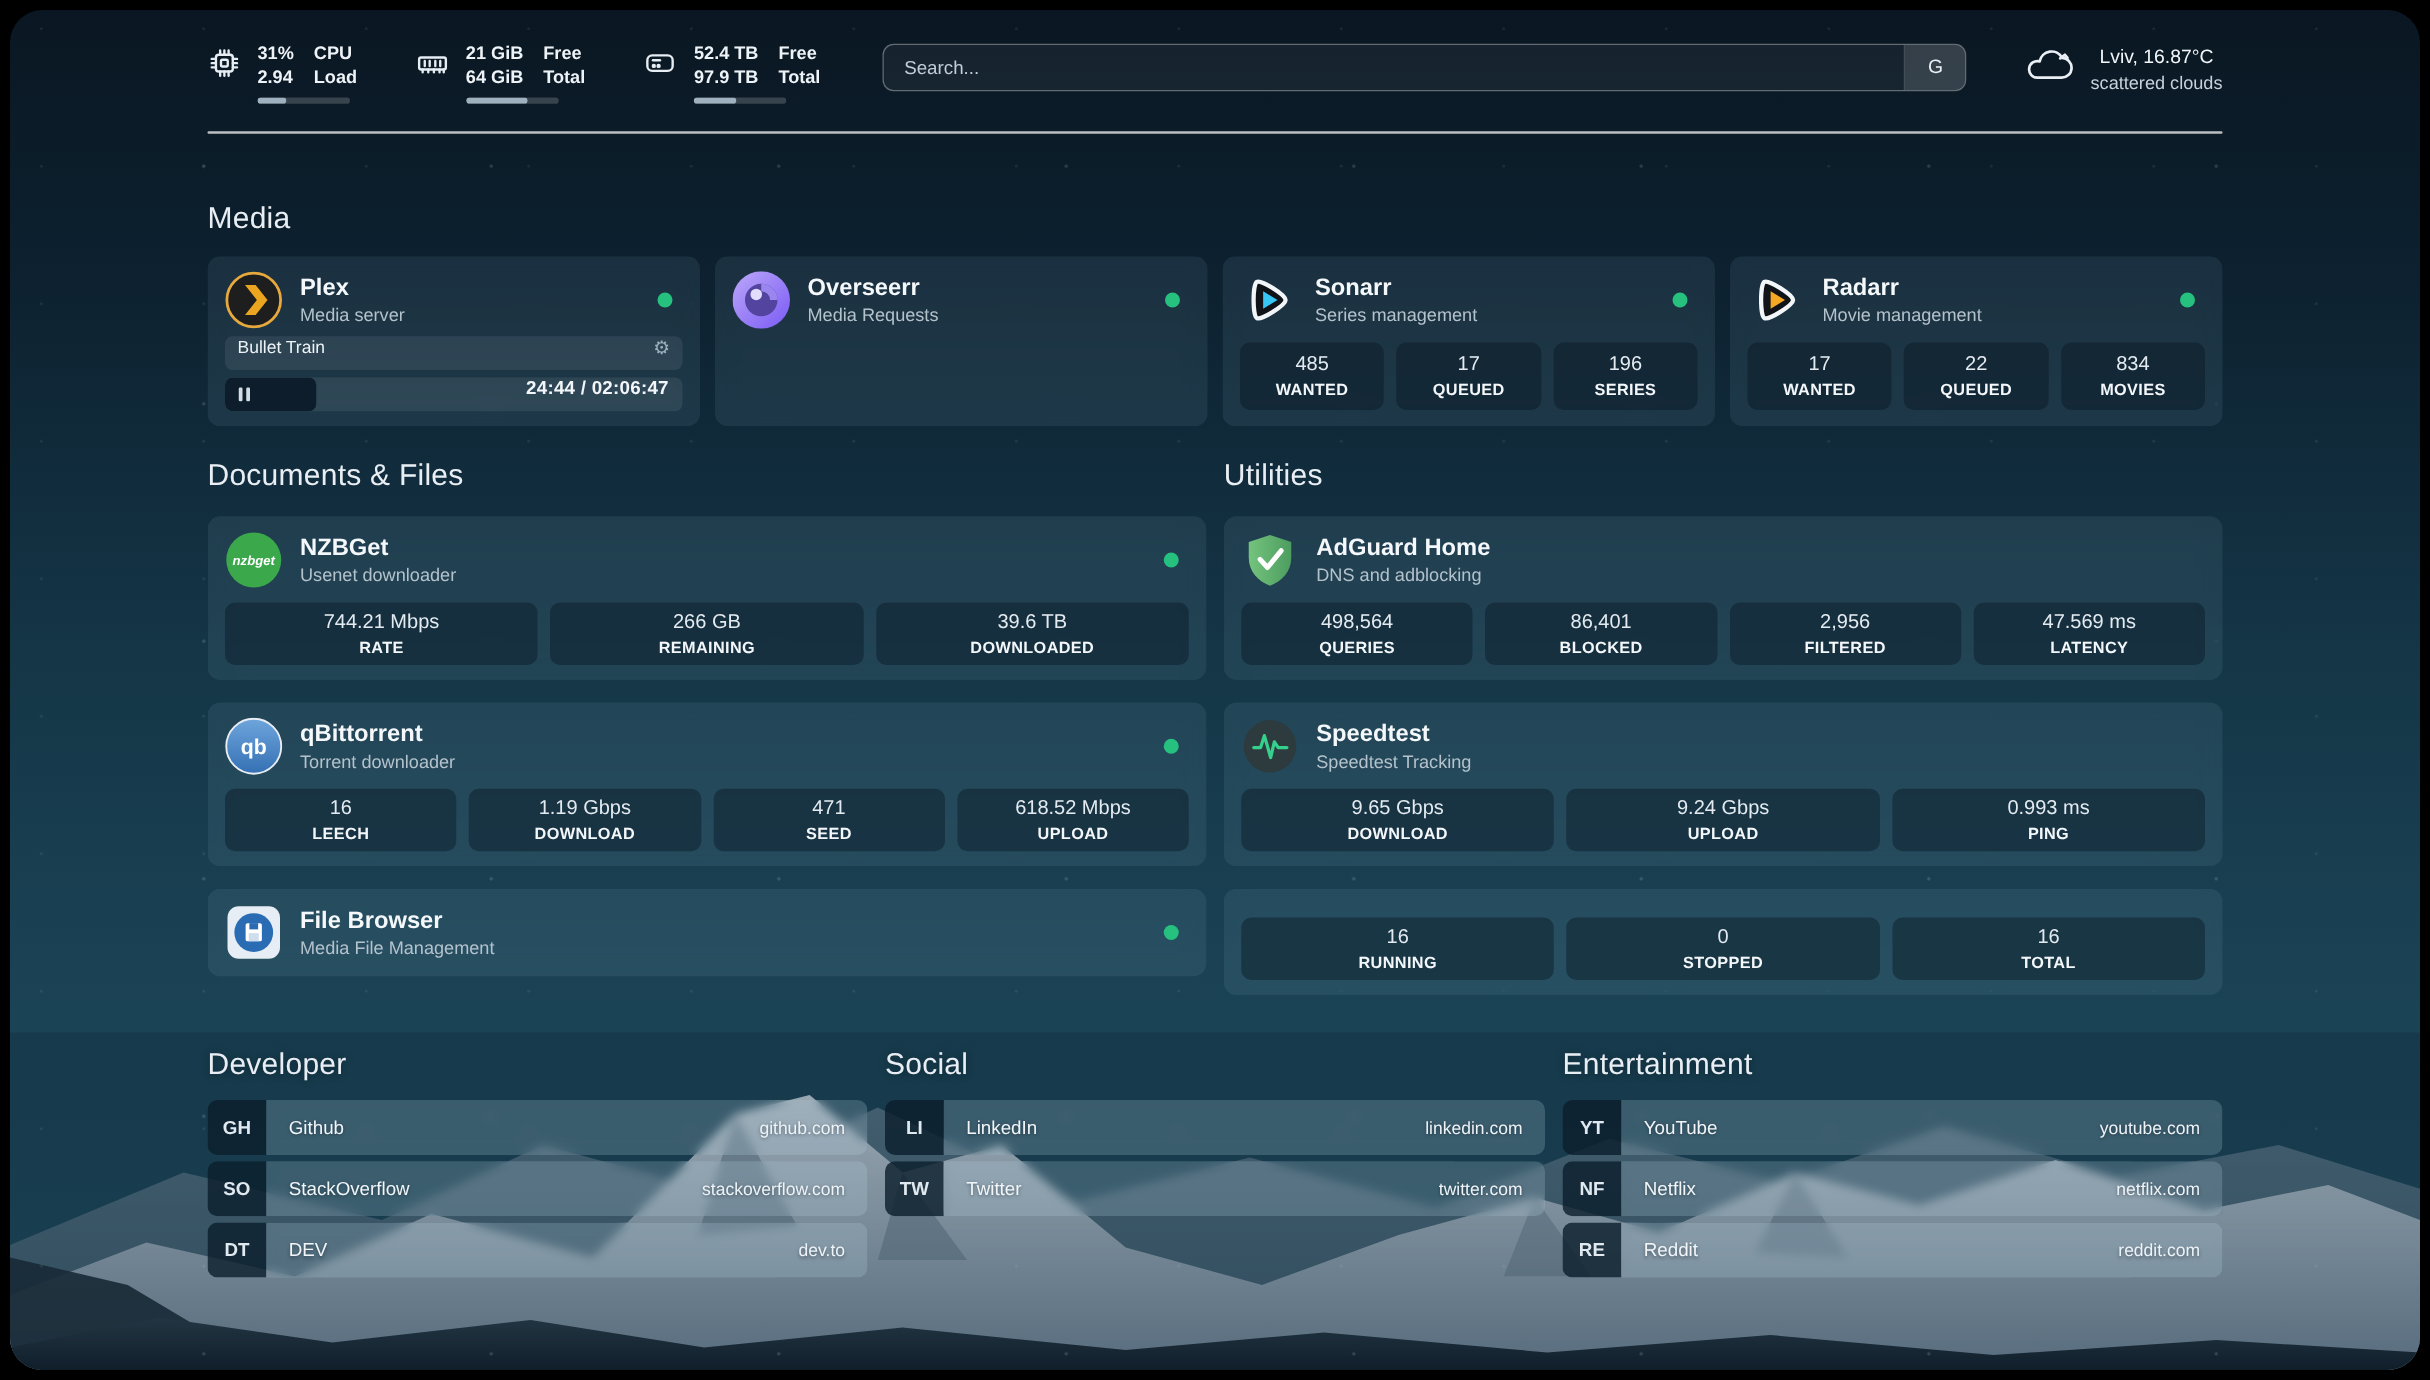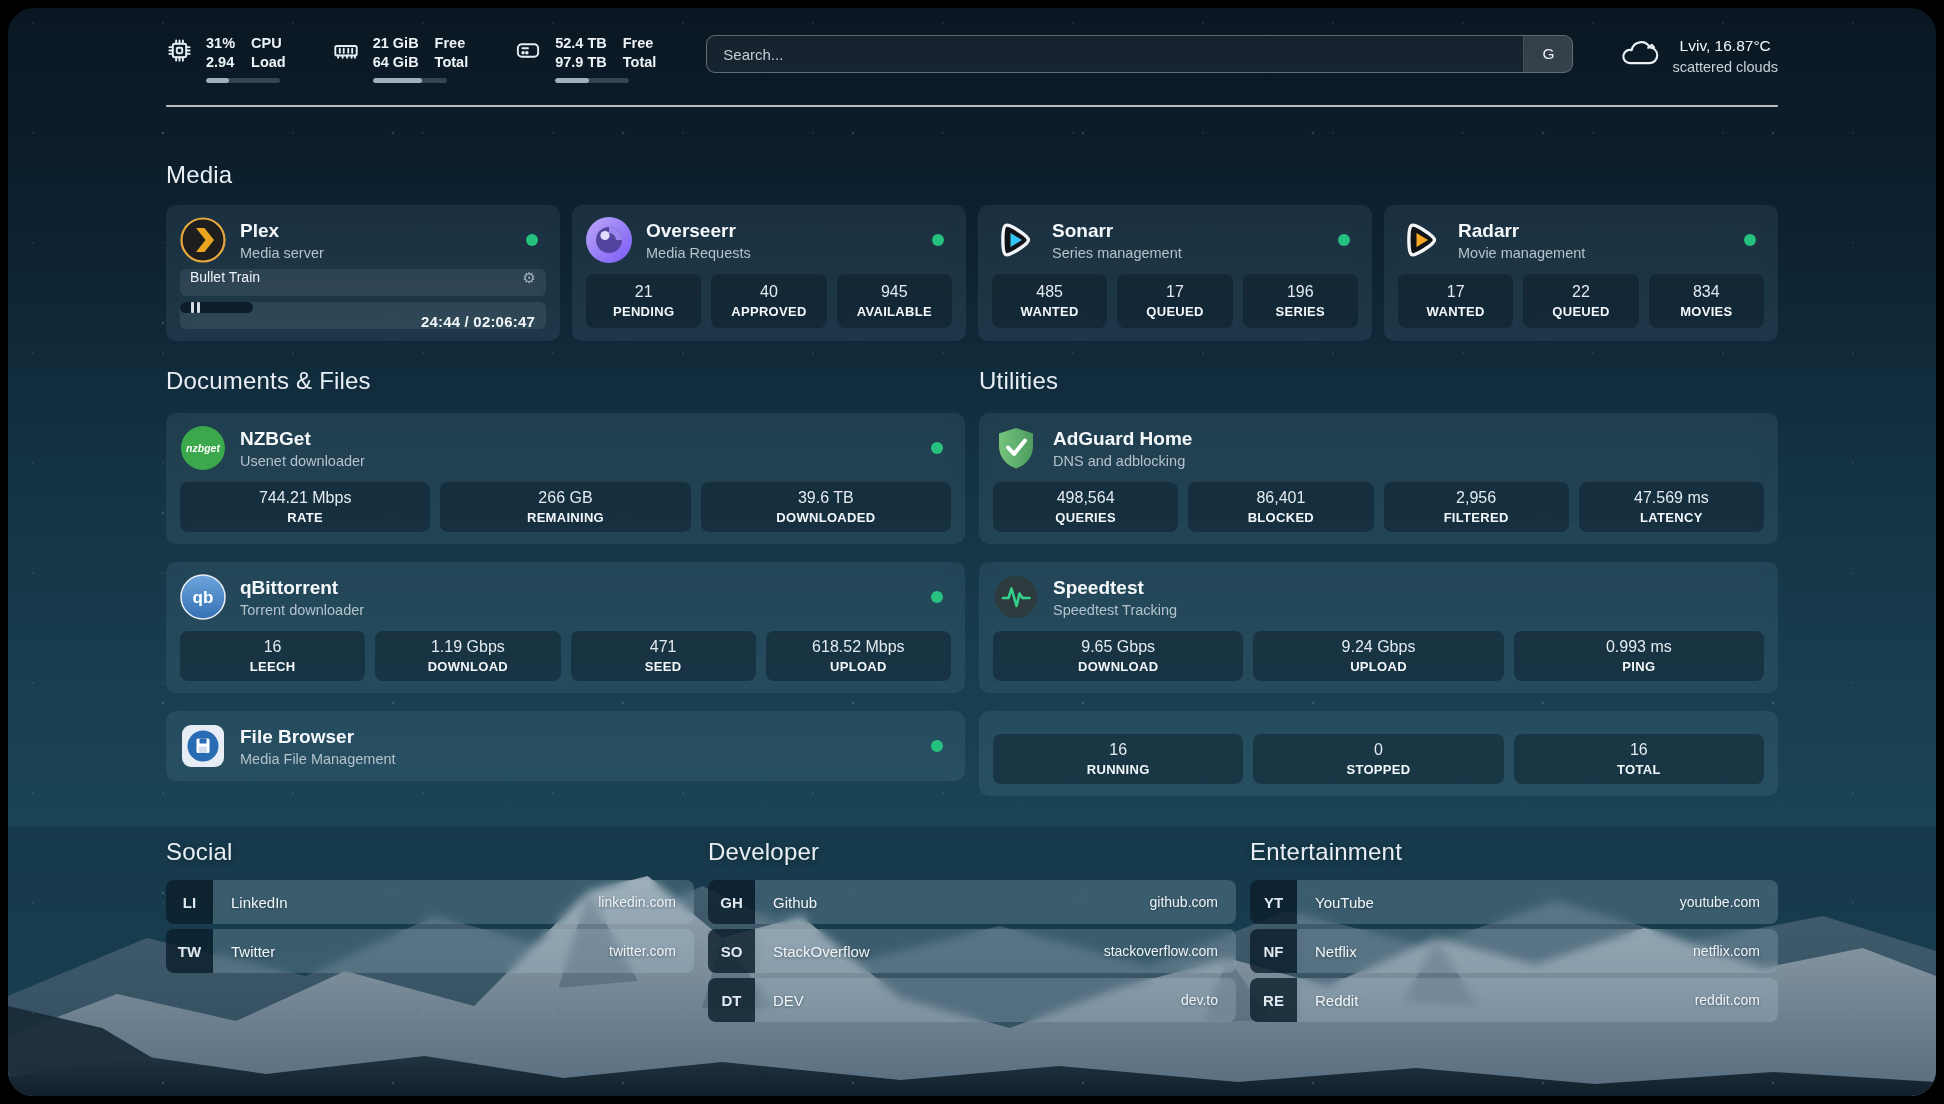--- a/index.html
+++ b/index.html
@@ -65,21 +65,21 @@
   .stat{flex:1;background:rgba(8,22,33,.42);border-radius:8px;height:54px;display:flex;flex-direction:column;
     align-items:center;justify-content:center;}
   .twocol .stat{height:50px;}
   .stat-value{font-size:16px;color:#e3ebf1;}
   .stat-label{font-size:13px;font-weight:700;color:#f3f7fa;letter-spacing:.3px;margin-top:3px;}
 
   
   .prow{height:27px;background:rgba(255,255,255,.08);border-radius:6px;display:flex;align-items:flex-start;
     padding:0 10px;font-size:14px;color:#eef3f7;margin-top:6px;}
   .prow .gear{margin-left:auto;color:#9db0bd;font-size:15px;cursor:pointer;}
-  .prow.player{padding:0;position:relative;overflow:hidden;flex-direction:column;}
+  .prow.player{padding:0;position:relative;overflow:hidden;}
   .pill{height:100%;background:#0d1d2b;border-radius:6px;display:flex;align-items:center;padding:0 11px;
     box-sizing:border-box;min-width:40px;}
   .pause{display:flex;gap:3px;}
   .pause i{display:block;width:3px;height:11px;background:#d4dde4;border-radius:1px;}
   .ptime{margin-left:auto;padding-right:11px;font-weight:600;font-size:15px;color:#f2f6f9;letter-spacing:.2px;}
 
   
   .bookmarks{display:grid;grid-template-columns:repeat(3,1fr);gap:0 14px;margin-top:42px;}
   .bookmarks h2{margin:0 0 14px;text-shadow:0 1px 6px rgba(8,20,30,.5);}
   .bm-row{display:flex;height:44px;margin-bottom:5px;border-radius:8px;overflow:hidden;cursor:pointer;}
@@ -269,34 +269,20 @@
                 <path d="M23 10 a13 13 0 0 1 13 13 h-6 a7 7 0 0 0 -7-7 Z" fill="#9b86f0"></path>
                 <circle cx="19" cy="18.5" r="4.6" fill="#e4dcfd"></circle>
               </svg>
             </span>
             <div class="ameta">
               <div class="aname">Overseerr</div>
               <div class="adesc">Media Requests</div>
             </div>
             <span class="dot"></span>
           </div>
-          <div class="stats">
-            <div class="stat">
-              <div class="stat-value">21</div>
-                <div class="stat-label">PENDING</div>
-            </div>
-            <div class="stat">
-              <div class="stat-value">40</div>
-                <div class="stat-label">APPROVED</div>
-            </div>
-            <div class="stat">
-              <div class="stat-value">945</div>
-                <div class="stat-label">AVAILABLE</div>
-            </div>
-          </div>
         </div>
 
         <div class="card">
           <div class="chead">
             <span class="aicon">
               <svg width="46" height="46" viewBox="0 0 46 46">
                 <path d="M13.5 8.5 C10 10.5 10 35.5 13.5 37.5 C17 39.5 36.5 27 36.5 23 C36.5 19 17 6.5 13.5 8.5 Z" fill="#101418" stroke="#f3f6f8" stroke-width="3.4" stroke-linejoin="round"></path>
                 <path d="M18.5 16 L30 23 L18.5 30 Z" fill="#38c6f4"></path>
               </svg>
             </span>
@@ -536,58 +522,58 @@
                 <div class="stat-label">TOTAL</div>
             </div>
           </div>
         </div>
       </div>
     </div>
 
     <div class="bookmarks">
 
       <div>
+        <h2>Developer</h2>
+        <div class="bm-row">
+          <div class="bm-abbr">GH</div>
+          <div class="bm-main">
+            <span class="bm-name">Github</span>
+            <span class="bm-url">github.com</span>
+          </div>
+        </div>
+        <div class="bm-row">
+          <div class="bm-abbr">SO</div>
+          <div class="bm-main">
+            <span class="bm-name">StackOverflow</span>
+            <span class="bm-url">stackoverflow.com</span>
+          </div>
+        </div>
+        <div class="bm-row">
+          <div class="bm-abbr">DT</div>
+          <div class="bm-main">
+            <span class="bm-name">DEV</span>
+            <span class="bm-url">dev.to</span>
+          </div>
+        </div>
+      </div>
+
+      <div>
         <h2>Social</h2>
         <div class="bm-row">
           <div class="bm-abbr">LI</div>
           <div class="bm-main">
             <span class="bm-name">LinkedIn</span>
             <span class="bm-url">linkedin.com</span>
           </div>
         </div>
         <div class="bm-row">
           <div class="bm-abbr">TW</div>
           <div class="bm-main">
             <span class="bm-name">Twitter</span>
             <span class="bm-url">twitter.com</span>
-          </div>
-        </div>
-      </div>
-
-      <div>
-        <h2>Developer</h2>
-        <div class="bm-row">
-          <div class="bm-abbr">GH</div>
-          <div class="bm-main">
-            <span class="bm-name">Github</span>
-            <span class="bm-url">github.com</span>
-          </div>
-        </div>
-        <div class="bm-row">
-          <div class="bm-abbr">SO</div>
-          <div class="bm-main">
-            <span class="bm-name">StackOverflow</span>
-            <span class="bm-url">stackoverflow.com</span>
-          </div>
-        </div>
-        <div class="bm-row">
-          <div class="bm-abbr">DT</div>
-          <div class="bm-main">
-            <span class="bm-name">DEV</span>
-            <span class="bm-url">dev.to</span>
           </div>
         </div>
       </div>
 
       <div>
         <h2>Entertainment</h2>
         <div class="bm-row">
           <div class="bm-abbr">YT</div>
           <div class="bm-main">
             <span class="bm-name">YouTube</span>

